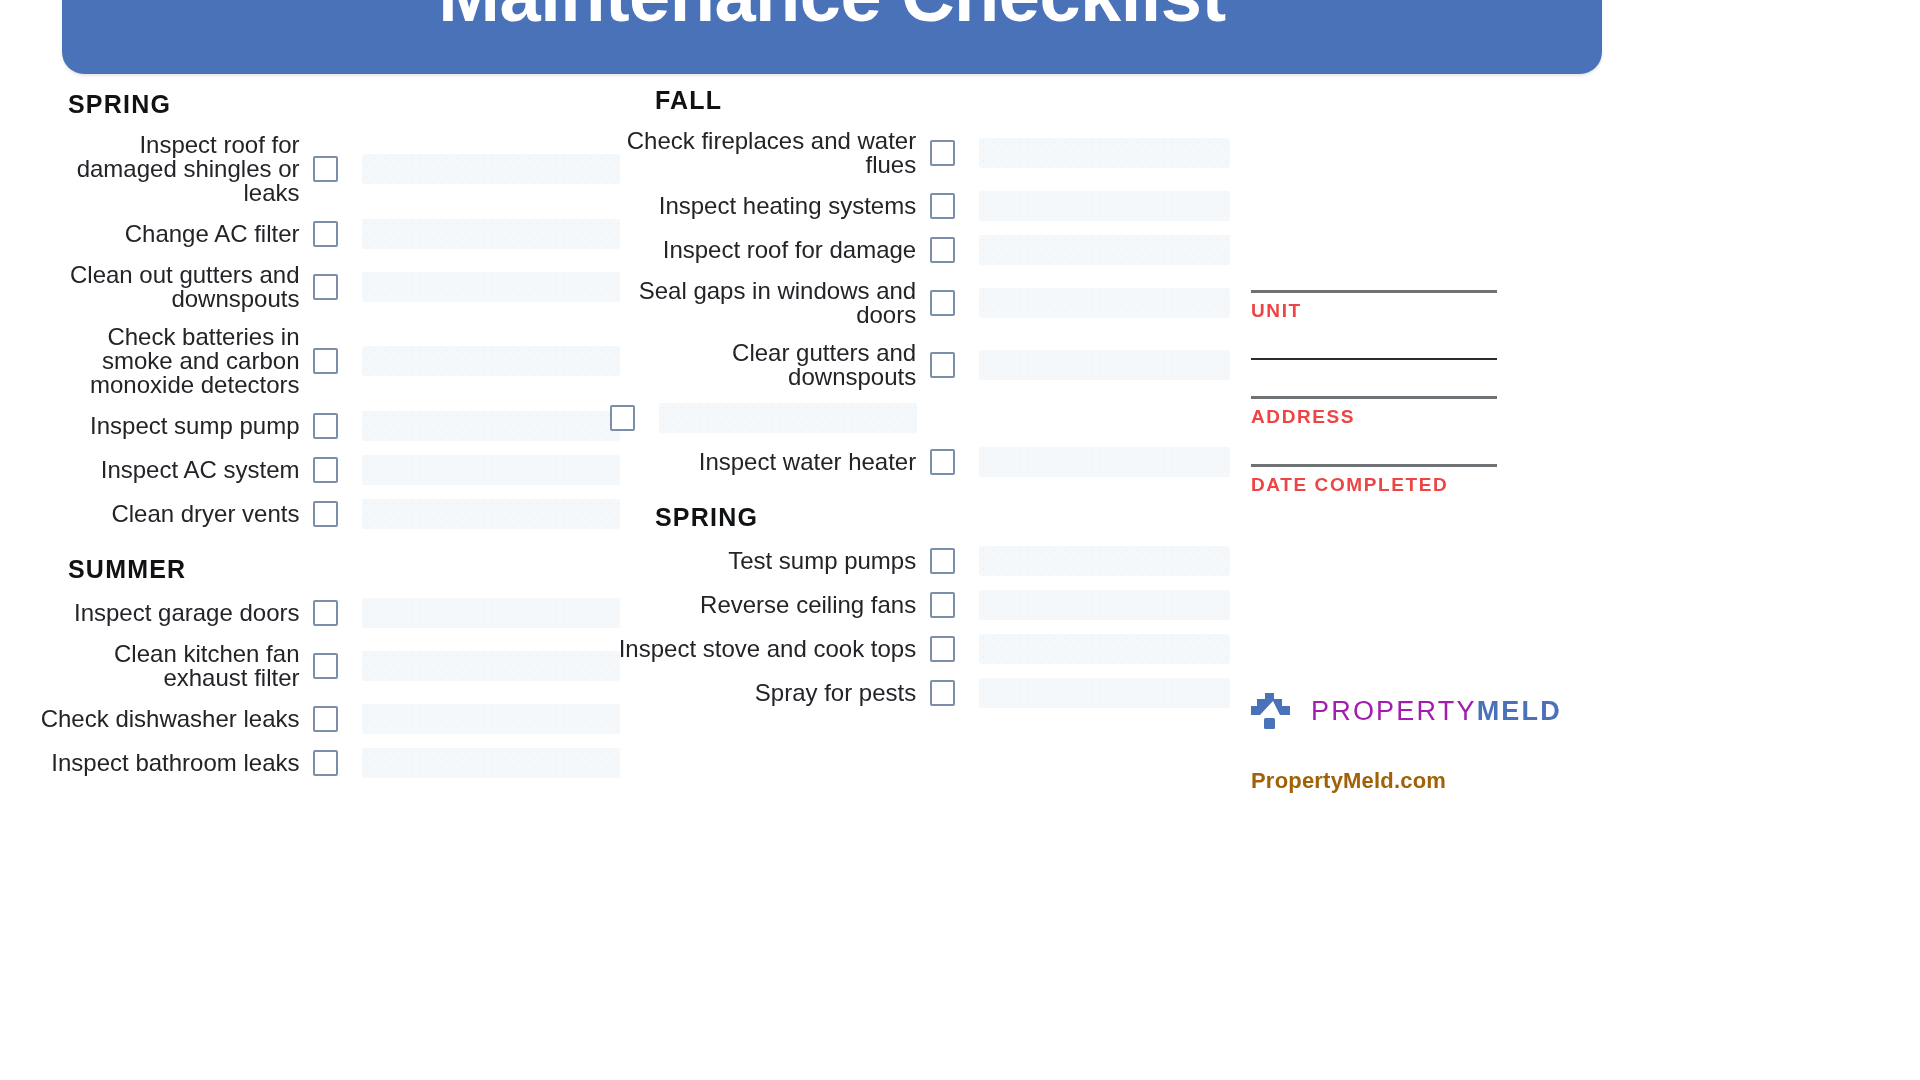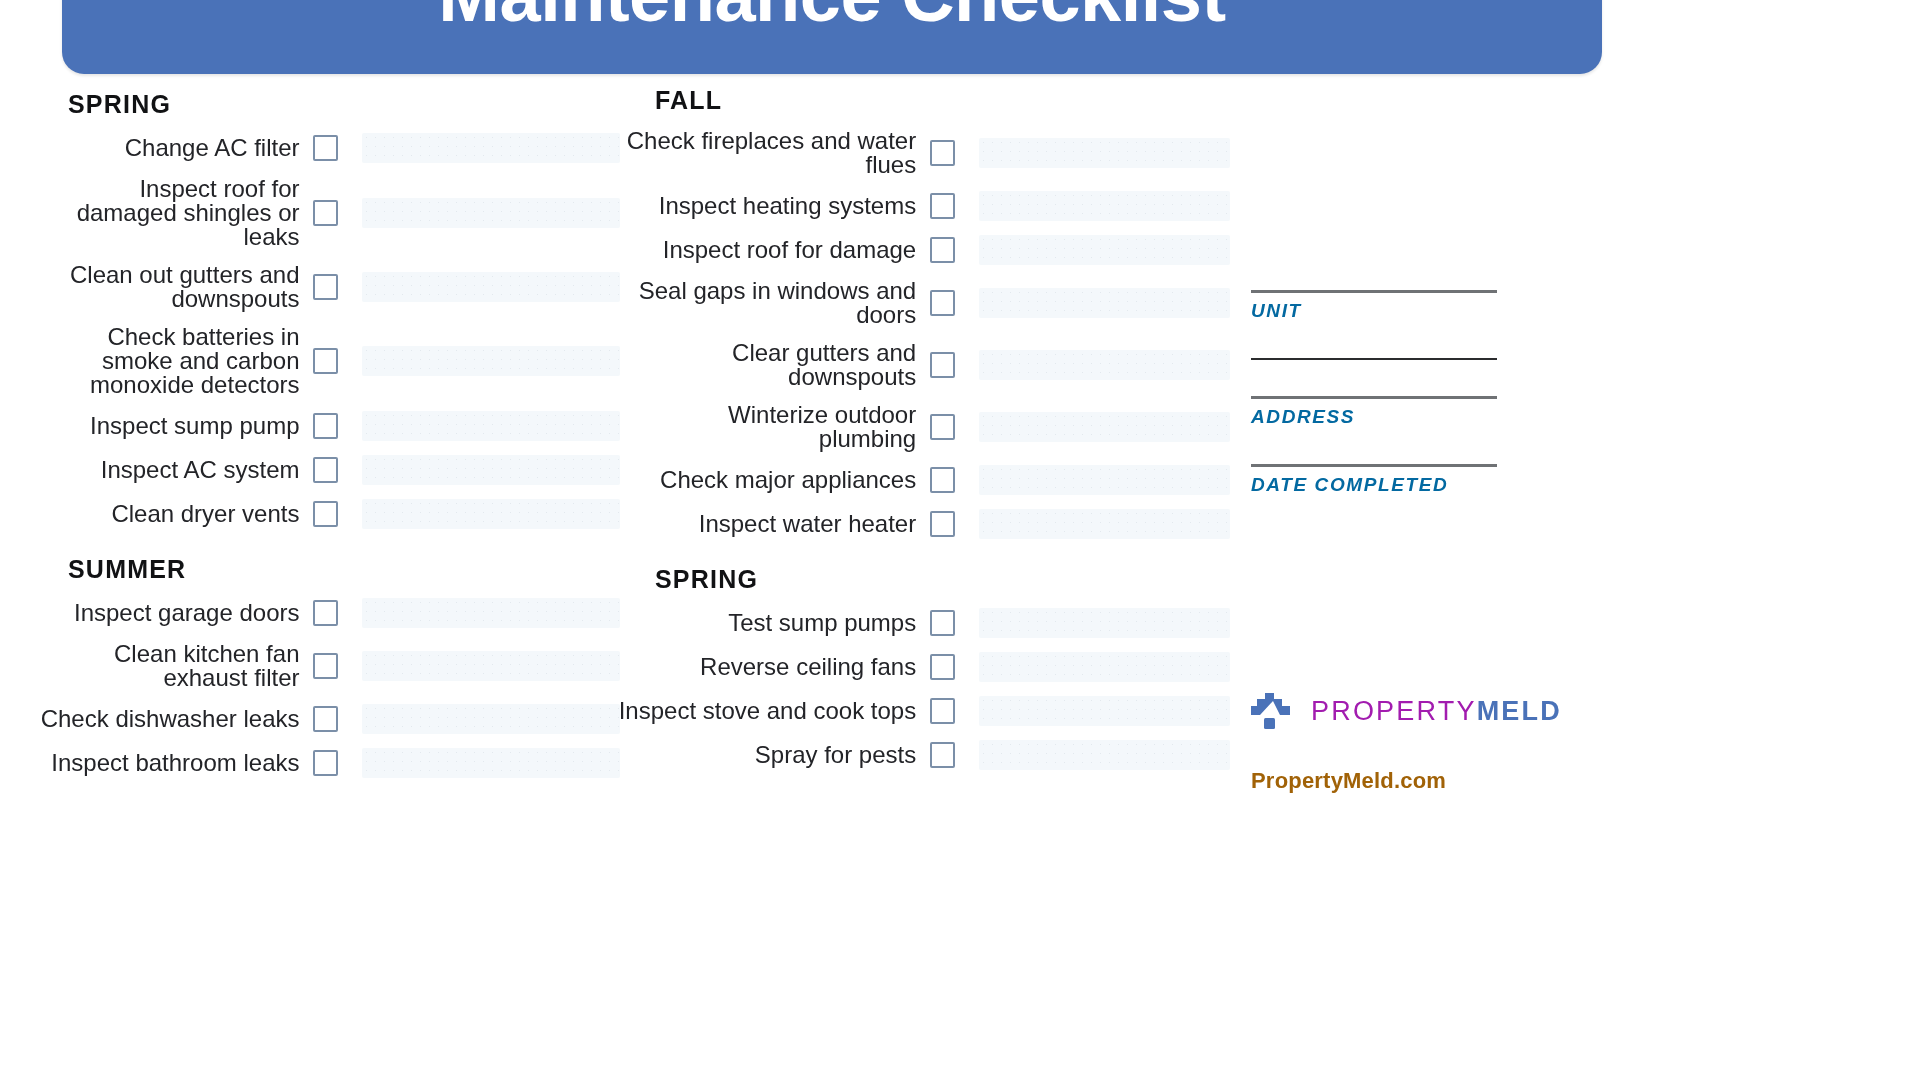--- a/index.html
+++ b/index.html
@@ -119,23 +119,22 @@
   .field-rule {
     height: 3px;
     background: #6f7275;
     width: 246px;
   }
   .field-rule.thin { background: #2b2c2e; height: 2px; }
   .field-label {
     font-size: 19px;
     font-weight: bold;
     letter-spacing: 1.6px;
-    color: #0369a1;
+    color: #ef4444;
     margin-top: 7px;
-    font-style: italic;
   }
   .field.blank .field-label { visibility: hidden; height: 0; margin: 0; }
 
   
   .logo-wrap {
     position: absolute;
     left: 1251px;
     top: 690px;
     width: 280px;
   }
@@ -176,32 +175,32 @@
 </div>
 
 <div class="sheet">
 
   <div class="col col-left">
 
     <div class="season-block">
       <div class="season-head">SPRING</div>
       <div class="rows">
         <div class="row">
-          <div class="row-label">Change AC filter</div>
-          <div class="checkbox"></div>
-          <div class="fillline"></div>
-        </div>
-        <div class="row">
           <div class="row-label">Inspect roof for
 damaged shingles or
 leaks</div>
           <div class="checkbox"></div>
           <div class="fillline"></div>
         </div>
         <div class="row">
+          <div class="row-label">Change AC filter</div>
+          <div class="checkbox"></div>
+          <div class="fillline"></div>
+        </div>
+        <div class="row">
           <div class="row-label">Clean out gutters and
 downspouts</div>
           <div class="checkbox"></div>
           <div class="fillline"></div>
         </div>
         <div class="row">
           <div class="row-label">Check batteries in
 smoke and carbon
 monoxide detectors</div>
           <div class="checkbox"></div>
@@ -281,27 +280,20 @@
           <div class="checkbox"></div>
           <div class="fillline"></div>
         </div>
         <div class="row">
           <div class="row-label">Clear gutters and
 downspouts</div>
           <div class="checkbox"></div>
           <div class="fillline"></div>
         </div>
         <div class="row">
-          <div class="row-label">Winterize outdoor
-plumbing</div>
-          <div class="checkbox"></div>
-          <div class="fillline"></div>
-        </div>
-        <div class="row">
-          <div class="row-label">Check major appliances</div>
           <div class="checkbox"></div>
           <div class="fillline"></div>
         </div>
         <div class="row">
           <div class="row-label">Inspect water heater</div>
           <div class="checkbox"></div>
           <div class="fillline"></div>
         </div>
       </div>
     </div>

